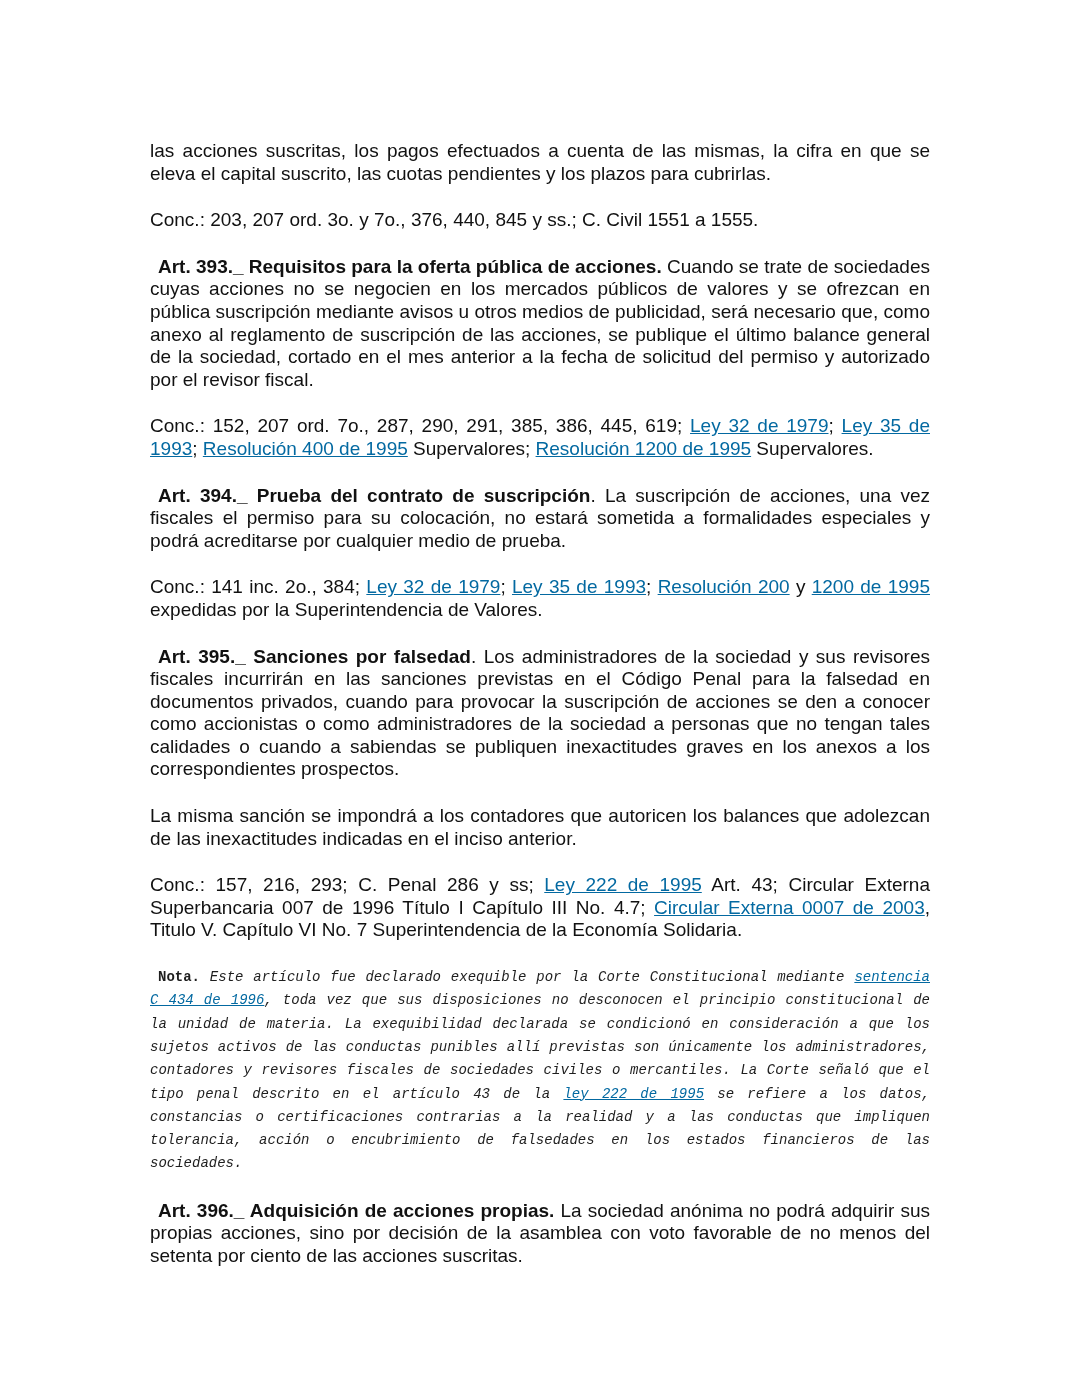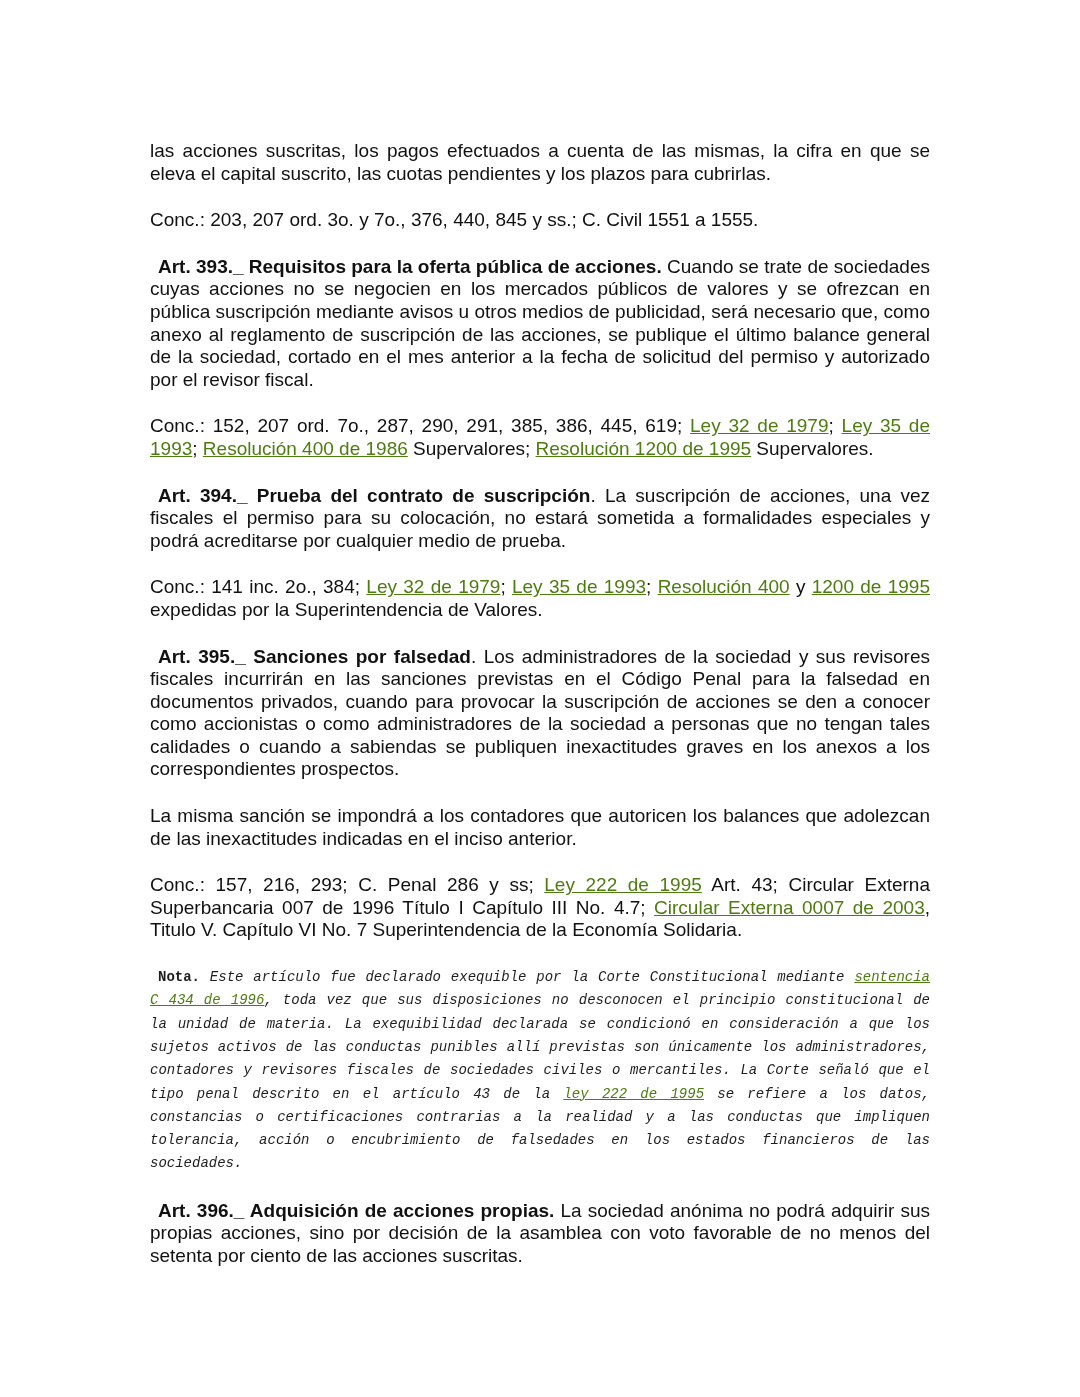--- a/index.html
+++ b/index.html
@@ -4,21 +4,21 @@
 <style>
   html, body { margin: 0; padding: 0; background: #ffffff; }
   body { width: 1080px; height: 1397px; position: relative; overflow: hidden; }
   .page {
     position: absolute; left: 150px; top: 140px; width: 780px;
     font-family: "Liberation Sans", sans-serif;
     font-size: 19px; line-height: 22.6px; color: #111111;
   }
   p { margin: 0; text-align: justify; }
   .gap { height: 24px; }
-  a { color: #4d7c0f; text-decoration: underline; }
+  a { color: #0369a1; text-decoration: underline; }
   b { font-weight: bold; margin-left: 8px; }
   .nota {
     font-family: Liberation Mono, monospace; font-size: 14px; line-height: 23.3px;
     color: #1e1e1e;
   }
   .nota i { font-style: italic; }
   .nota b { font-weight: bold; font-style: normal; }
 </style>
 </head>
 <body>
@@ -27,27 +27,27 @@
 
   <p>las acciones suscritas, los pagos efectuados a cuenta de las mismas, la cifra en que se eleva el capital suscrito, las cuotas pendientes y los plazos para cubrirlas.</p>
   <div class="gap"></div>
 
   <p>Conc.: 203, 207 ord. 3o. y 7o., 376, 440, 845 y ss.; C. Civil 1551 a 1555.</p>
   <div class="gap"></div>
 
   <p><b>Art. 393._ Requisitos para la oferta pública de acciones.</b><span> Cuando se trate de sociedades cuyas acciones no se negocien en los mercados públicos de valores y se ofrezcan en pública suscripción mediante avisos u otros medios de publicidad, será necesario que, como anexo al reglamento de suscripción de las acciones, se publique el último balance general de la sociedad, cortado en el mes anterior a la fecha de solicitud del permiso y autorizado por el revisor fiscal.</span></p>
   <div class="gap"></div>
 
-  <p><span> Conc.: 152, 207 ord. 7o., 287, 290, 291, 385, 386, 445, 619; </span><a>Ley 32 de 1979</a><span>; </span><a>Ley 35 de 1993</a><span>;  </span><a>Resolución 400 de 1986</a><span> Supervalores; </span><a>Resolución 1200 de 1995</a><span> Supervalores.</span></p>
+  <p><span> Conc.: 152, 207 ord. 7o., 287, 290, 291, 385, 386, 445, 619; </span><a>Ley 32 de 1979</a><span>; </span><a>Ley 35 de 1993</a><span>;  </span><a>Resolución 400 de 1995</a><span> Supervalores; </span><a>Resolución 1200 de 1995</a><span> Supervalores.</span></p>
   <div class="gap"></div>
 
   <p><b> Art. 394._ Prueba del contrato de suscripción</b><span>. La suscripción de acciones, una vez fiscales el permiso para su colocación, no estará sometida a formalidades especiales y podrá acreditarse por cualquier medio de prueba.</span></p>
   <div class="gap"></div>
 
-  <p><span>Conc.: 141 inc. 2o., 384; </span><a>Ley 32 de 1979</a><span>; </span><a>Ley 35 de 1993</a><span>; </span><a>Resolución 400</a><span> y </span><a>1200 de 1995</a><span> expedidas por la Superintendencia de Valores.</span></p>
+  <p><span>Conc.: 141 inc. 2o., 384; </span><a>Ley 32 de 1979</a><span>; </span><a>Ley 35 de 1993</a><span>; </span><a>Resolución 200</a><span> y </span><a>1200 de 1995</a><span> expedidas por la Superintendencia de Valores.</span></p>
   <div class="gap"></div>
 
   <p><b> Art. 395._ Sanciones por falsedad</b><span>. Los administradores de la sociedad y sus revisores fiscales incurrirán en las sanciones previstas en el Código Penal para la falsedad en documentos privados, cuando para provocar la suscripción de acciones se den a conocer como accionistas o como administradores de la sociedad a personas que no tengan tales calidades o cuando a sabiendas se publiquen inexactitudes graves en los anexos a los correspondientes prospectos.</span></p>
   <div class="gap"></div>
 
   <p> La misma sanción se impondrá a los contadores que autoricen los balances que adolezcan de las inexactitudes indicadas en el inciso anterior.</p>
   <div class="gap"></div>
 
   <p><span>Conc.: 157, 216, 293; C. Penal 286 y ss; </span><a>Ley 222 de 1995</a><span> Art. 43; Circular Externa Superbancaria 007 de 1996 Título I Capítulo III No. 4.7; </span><a>Circular Externa 0007 de 2003</a><span>, Titulo V. Capítulo VI No. 7 Superintendencia de la Economía Solidaria.</span></p>
   <div class="gap"></div>

